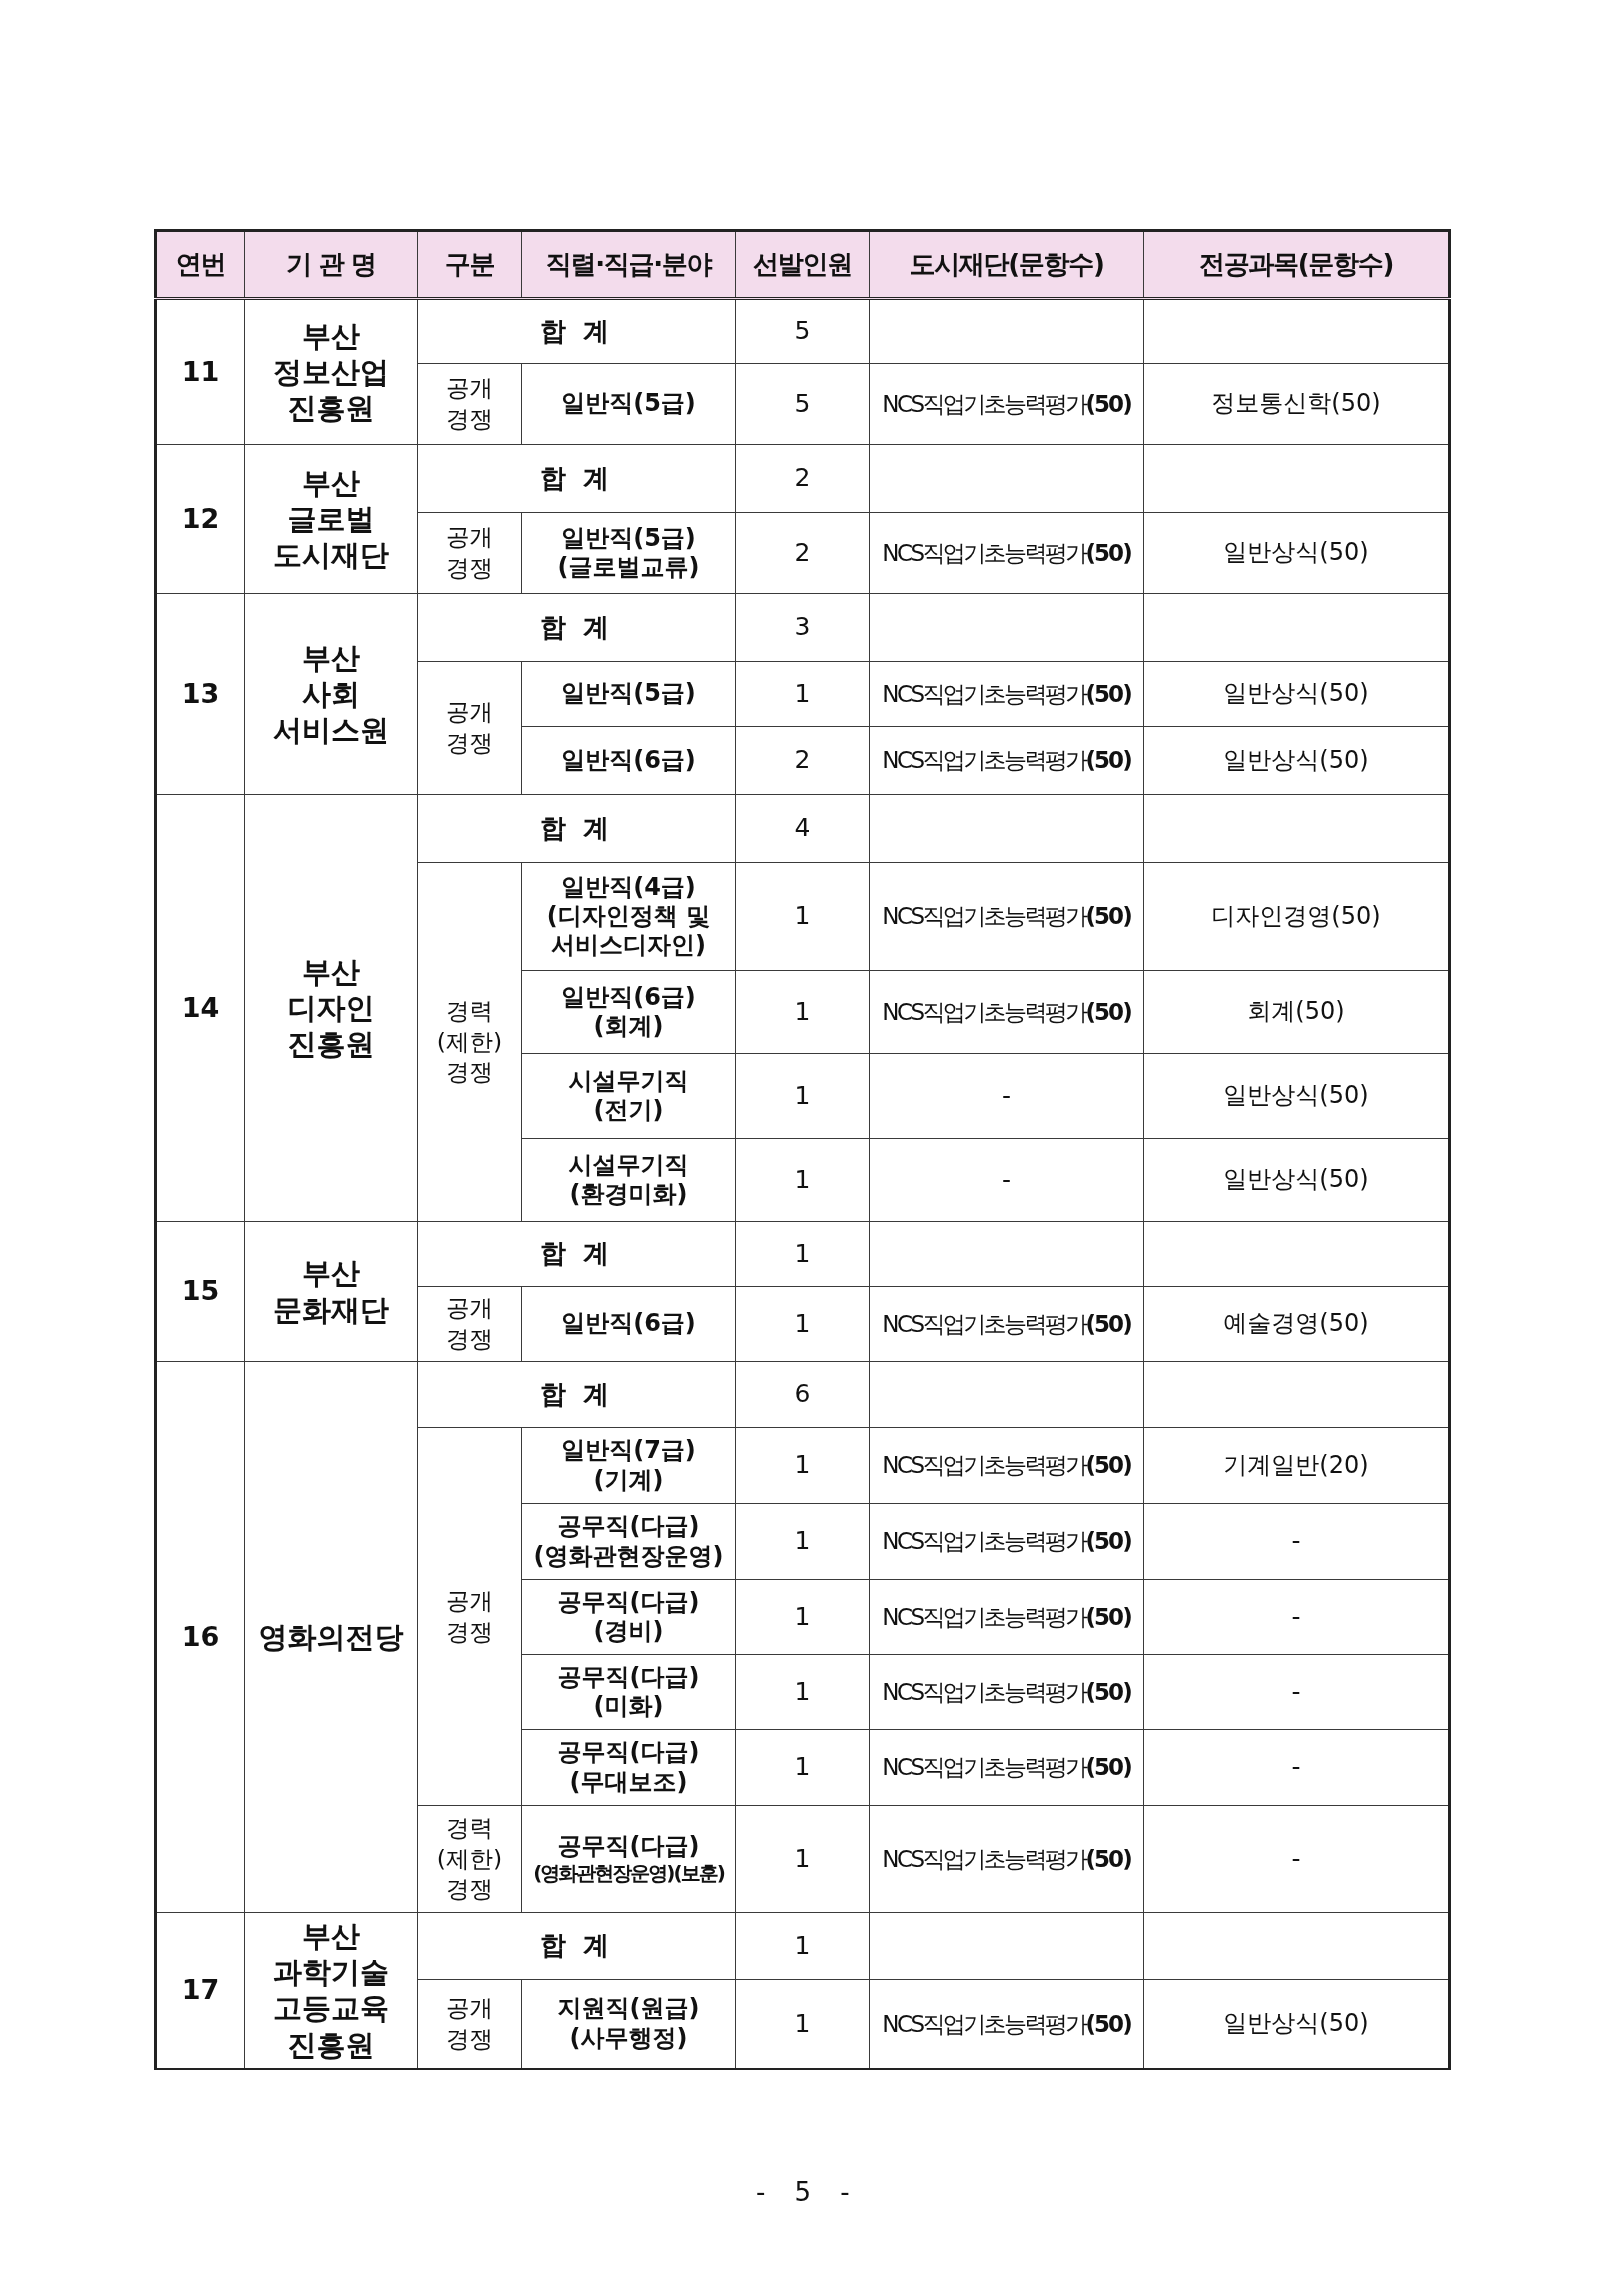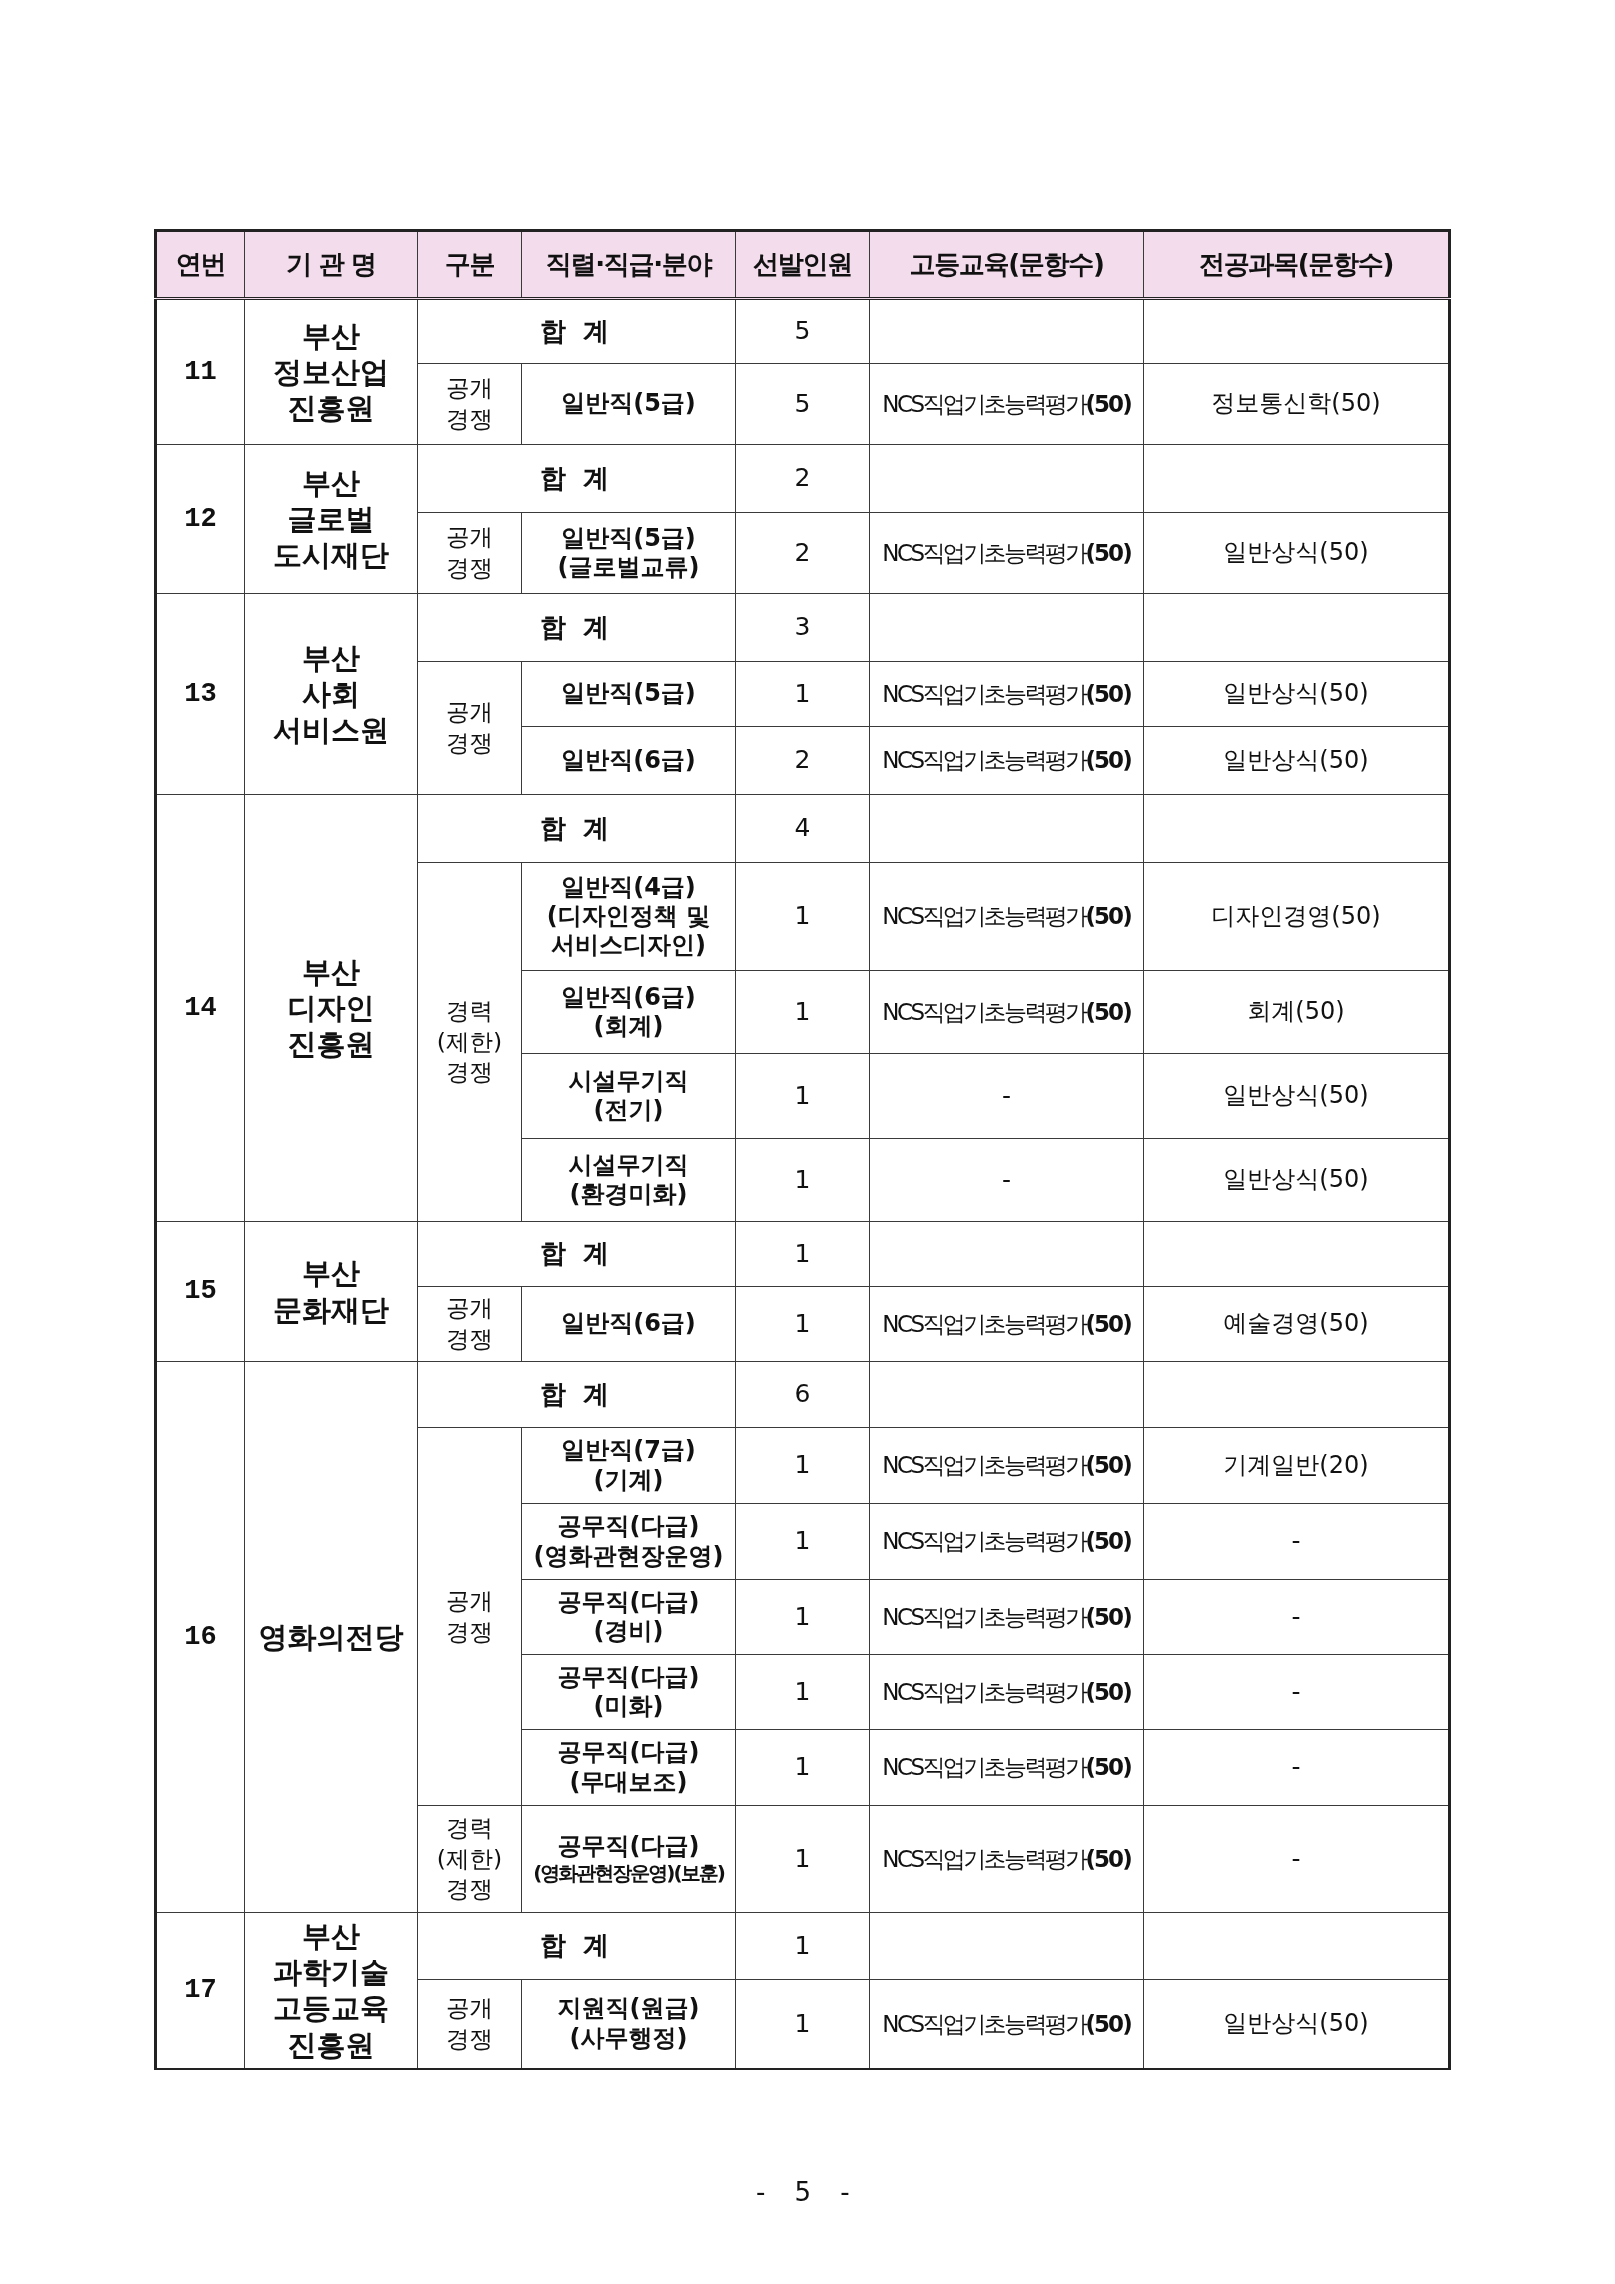--- a/index.html
+++ b/index.html
@@ -5,21 +5,21 @@
   html, body { margin:0; padding:0; background:#ffffff; }
   body { width:1616px; height:2284px; position:relative; overflow:hidden;
          font-family:"DejaVu Sans","Liberation Sans",sans-serif; color:#111; }
   #tbl { position:absolute; left:154px; top:229px; width:1295px;
          border-collapse:collapse; table-layout:fixed;
          border-top:3.9px solid #222; border-left:3.3px solid #222; border-right:3.9px solid #222; border-bottom:2.6px solid #222; }
   #tbl td, #tbl th { border:1.6px solid #3a3a3a; text-align:center; vertical-align:middle;
          padding:0 2.6px; line-height:1.22; }
   #tbl thead th { background:#f3dcec; font-weight:bold; font-size:26px; height:65px;
          border-bottom:3.9px double #222; letter-spacing:-1.3px; }
-  .no { font-size:27px; font-weight:bold;font-family:Liberation Mono, monospace; }
+  .no { font-size:27px; font-weight:bold; }
   .org { font-size:29px; font-weight:bold; line-height:1.25 !important; }
   .sum { font-size:26px; font-weight:bold; letter-spacing:3.9px; }
   .cnt { font-size:25px; }
   .cnt.b { font-weight:normal; }
   .div { font-size:23.5px; line-height:1.3 !important; }
   .job { font-size:24px;font-weight:bold; }
   .ncs { font-size:23px; letter-spacing:-2.6px; white-space:nowrap; }
   .ncs b { font-weight:bold; letter-spacing:-2px; }
   .maj { font-size:24px;margin-left:36px; }
   .dash { font-size:25px; }
@@ -40,21 +40,21 @@
       <col style="width:274px">
       <col style="width:306px">
   </colgroup>
   <thead>
     <tr>
       <th>연번</th>
       <th>기 관 명</th>
       <th>구분</th>
       <th>직렬·직급·분야</th>
       <th>선발인원</th>
-      <th>고등교육(문항수)</th>
+      <th>도시재단(문항수)</th>
       <th>전공과목(문항수)</th>
     </tr>
   </thead>
   <tbody id="tbody">
       <tr style="height: 65px;">
         <td class="no" rowspan="2">11</td>
         <td class="org" rowspan="2">
           <span class="ln">부산</span>
           <span class="ln">정보산업</span>
           <span class="ln">진흥원</span>

